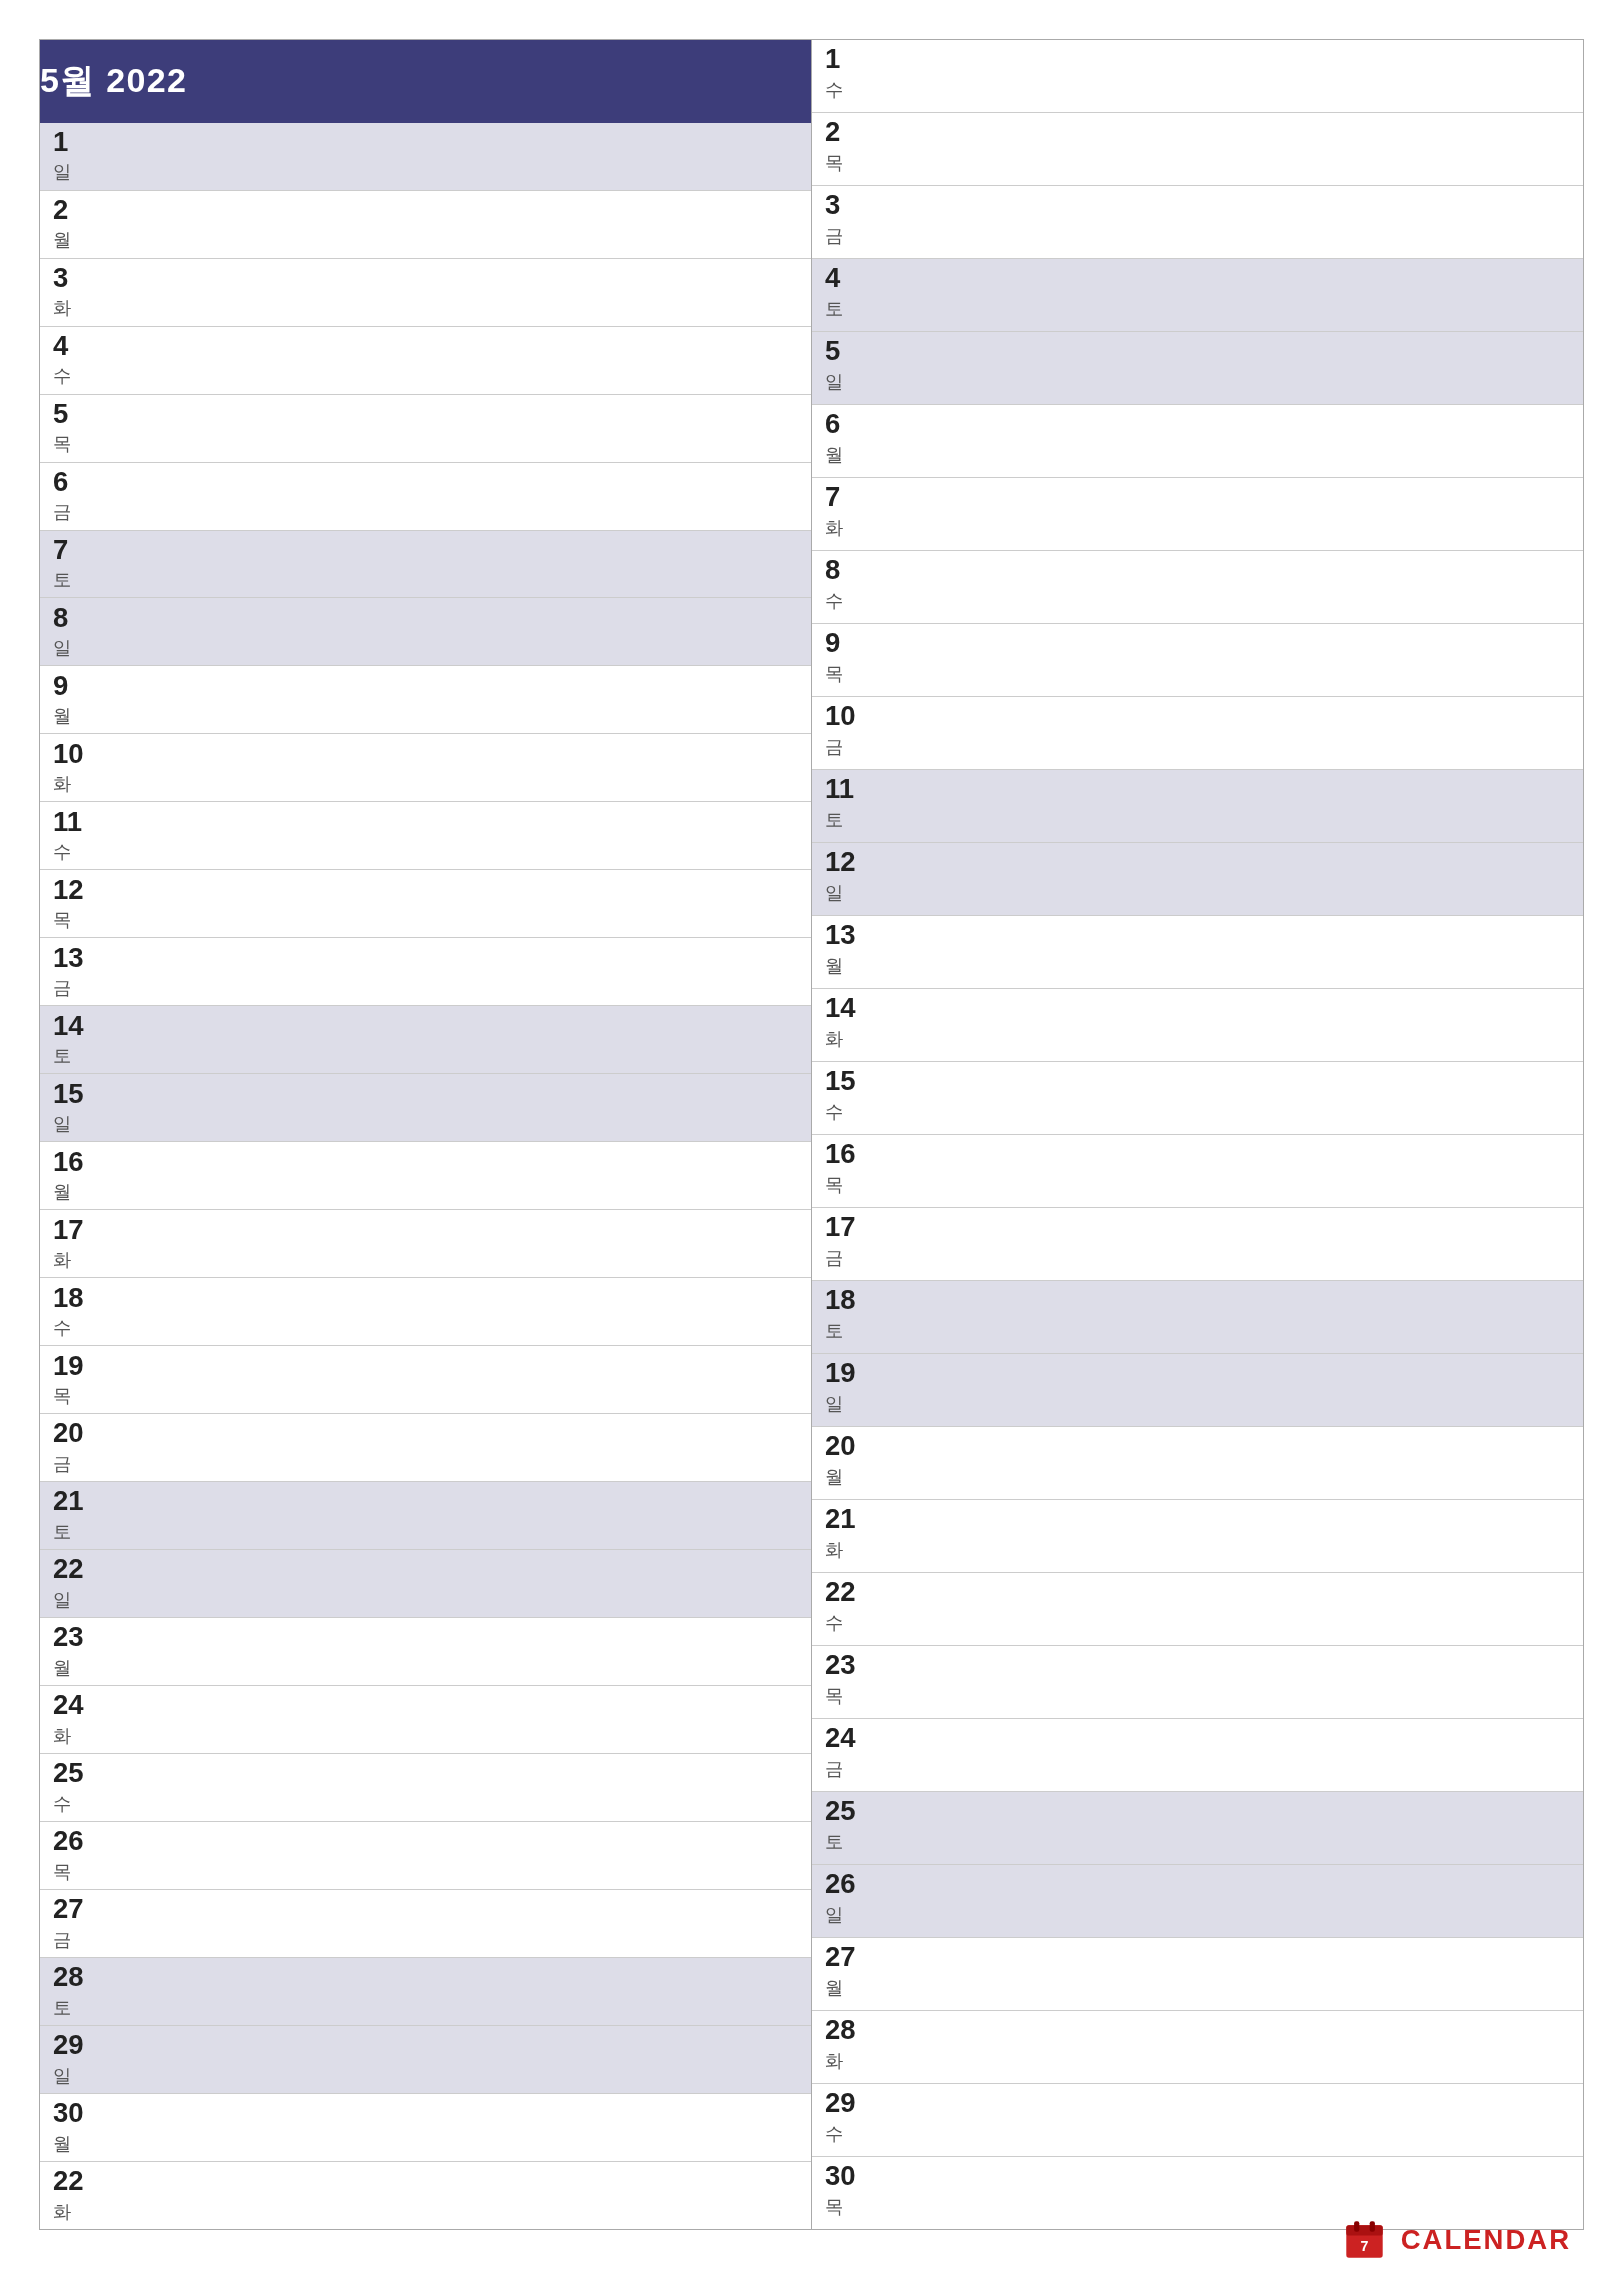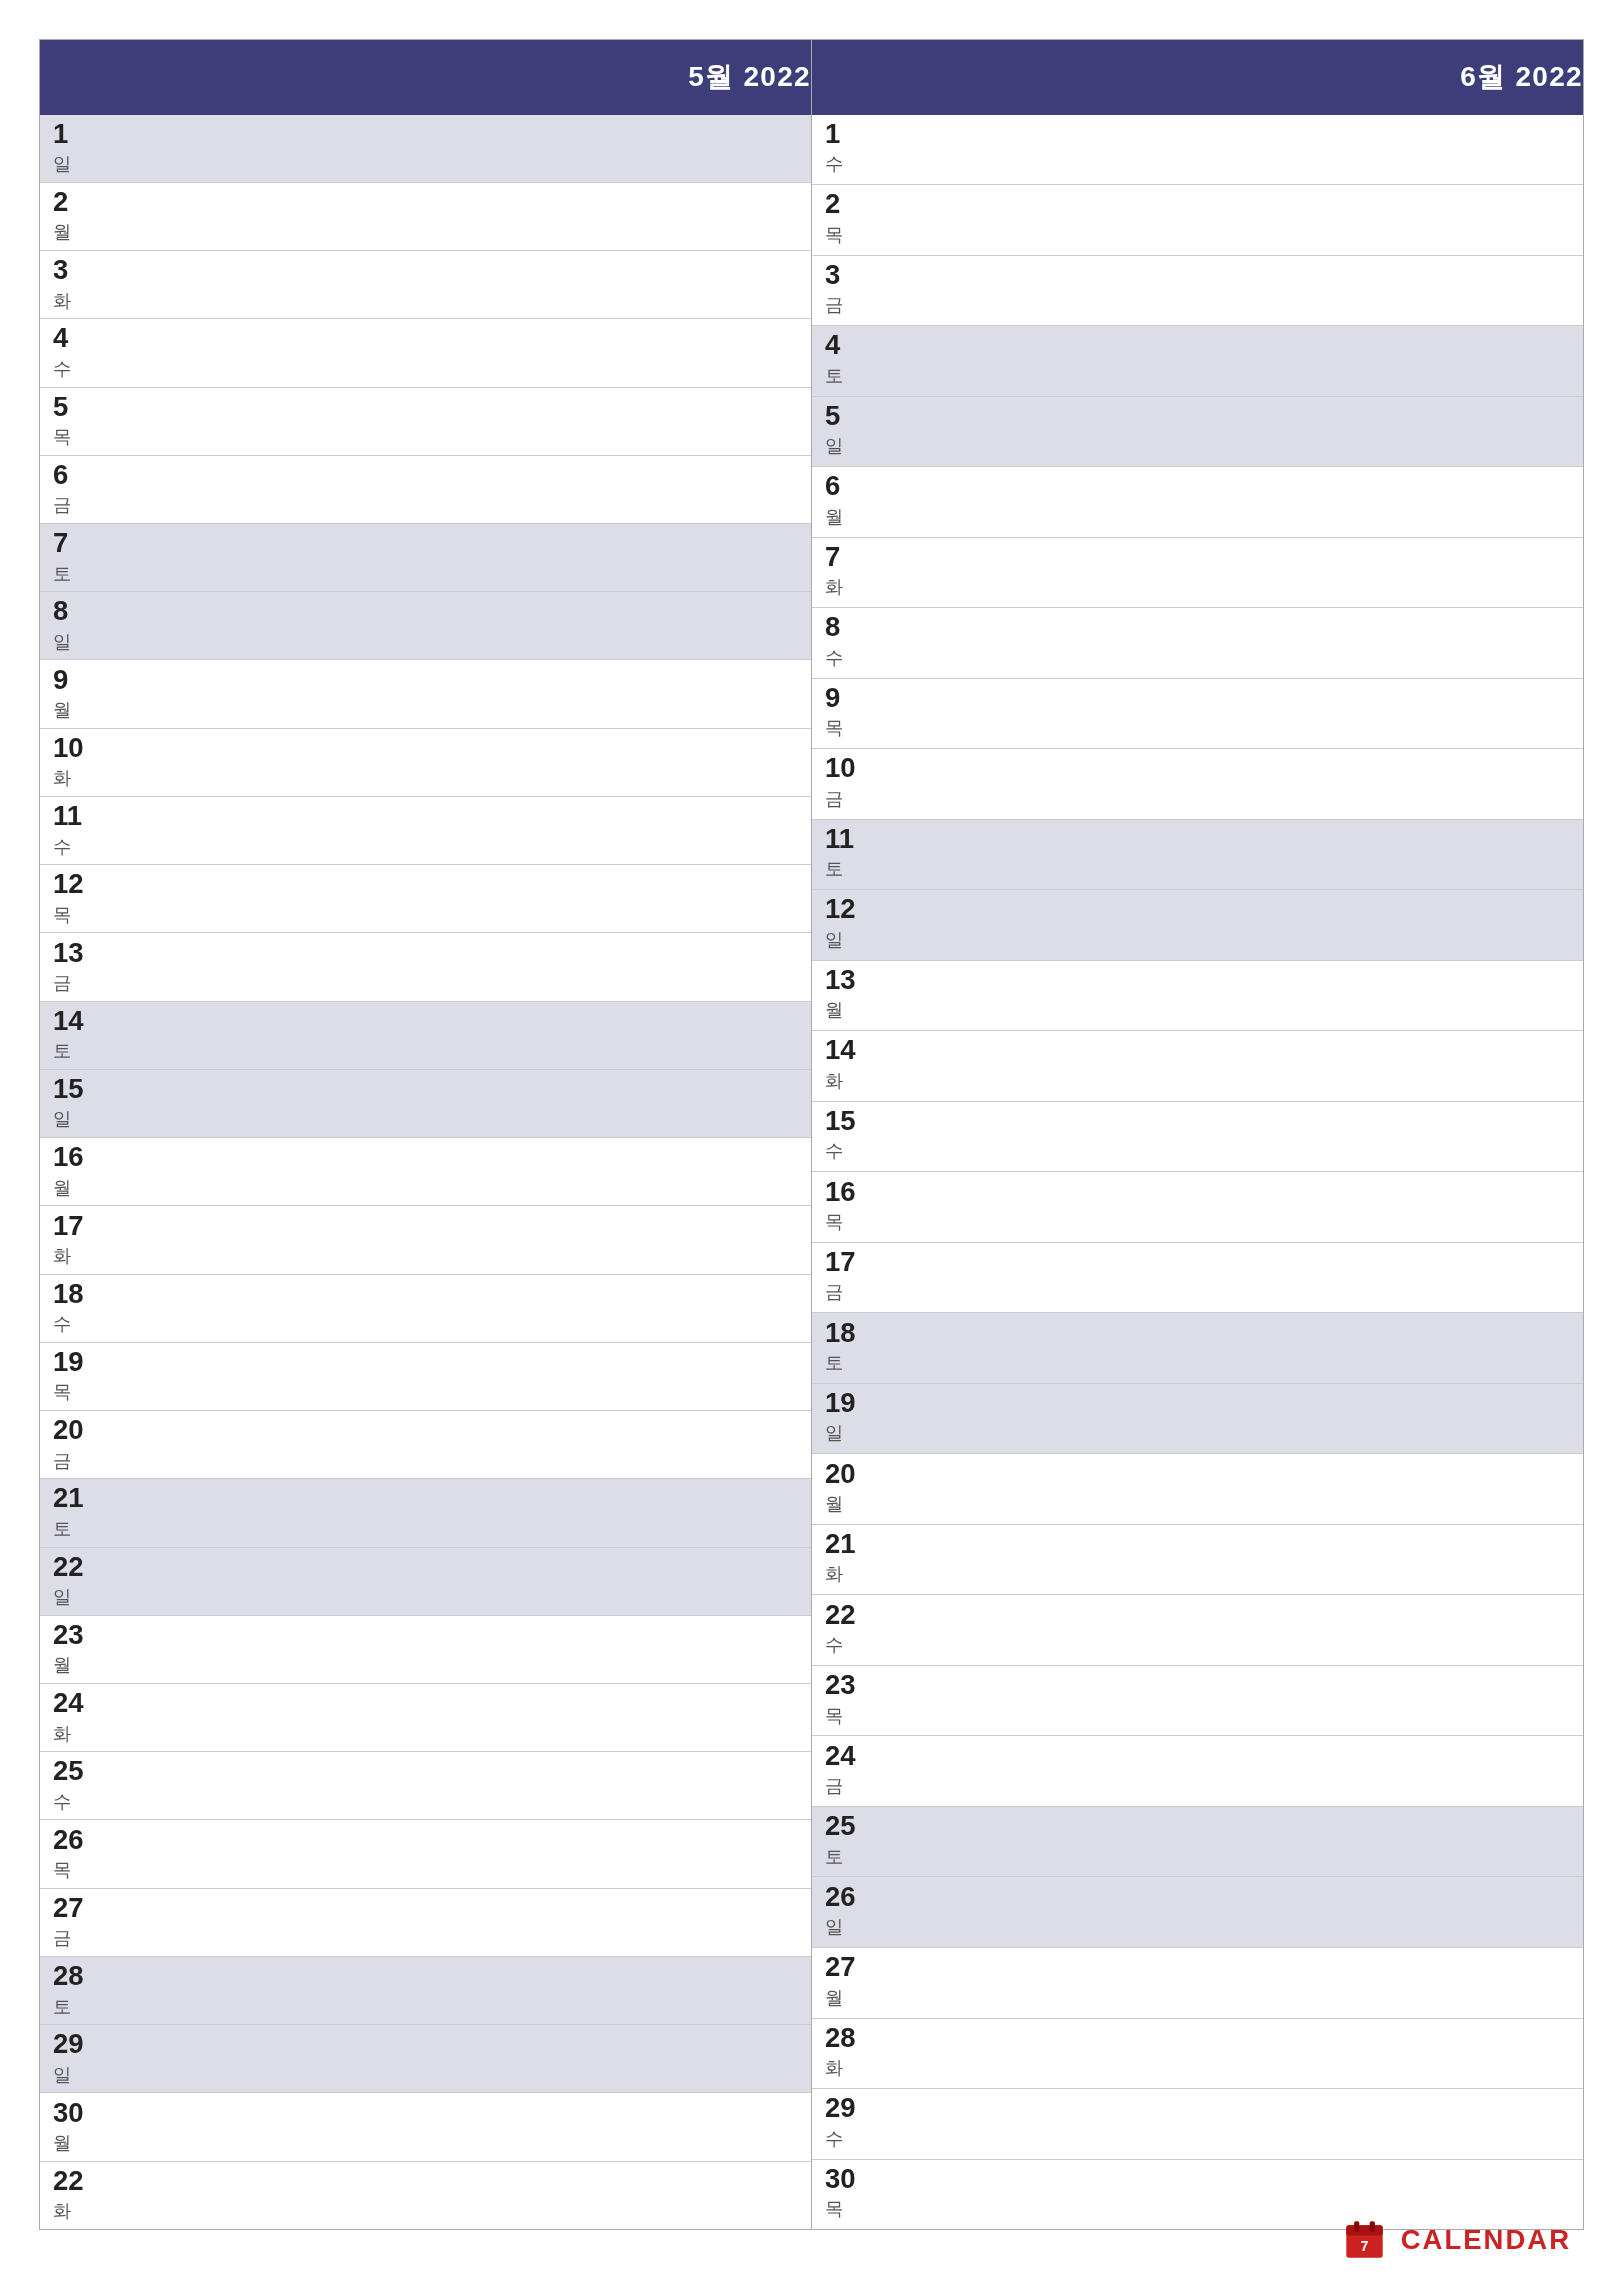--- a/index.html
+++ b/index.html
@@ -27,22 +27,22 @@
       display: flex;
       flex-direction: column;
       border-right: 1px solid #aaa;
     }
     .month-col:last-child {
       border-right: none;
     }
     .month-header {
       background: #3d3d7a;
       color: #ffffff;
-      text-align: right;
-      font-size: 28px;
+      text-align: left;
+      font-size: 34px;
       font-weight: bold;
       padding: 18.3px 0;
       letter-spacing: 1.3px;
     }
     .days-container {
       flex: 1;
       display: flex;
       flex-direction: column;
     }
     .day-row {
@@ -286,21 +286,20 @@
           </div>
           <div class="day-row">
             <div class="day-info">
               <span class="day-number">22</span>
               <span class="day-name">화</span>
             </div>
           </div>
         </div>
       </div>
       <div class="month-col">
-        <div class="month-header">6월 2022</div>
         <div class="days-container">
           <div class="day-row">
             <div class="day-info">
               <span class="day-number">1</span>
               <span class="day-name">수</span>
             </div>
           </div>
           <div class="day-row">
             <div class="day-info">
               <span class="day-number">2</span>

